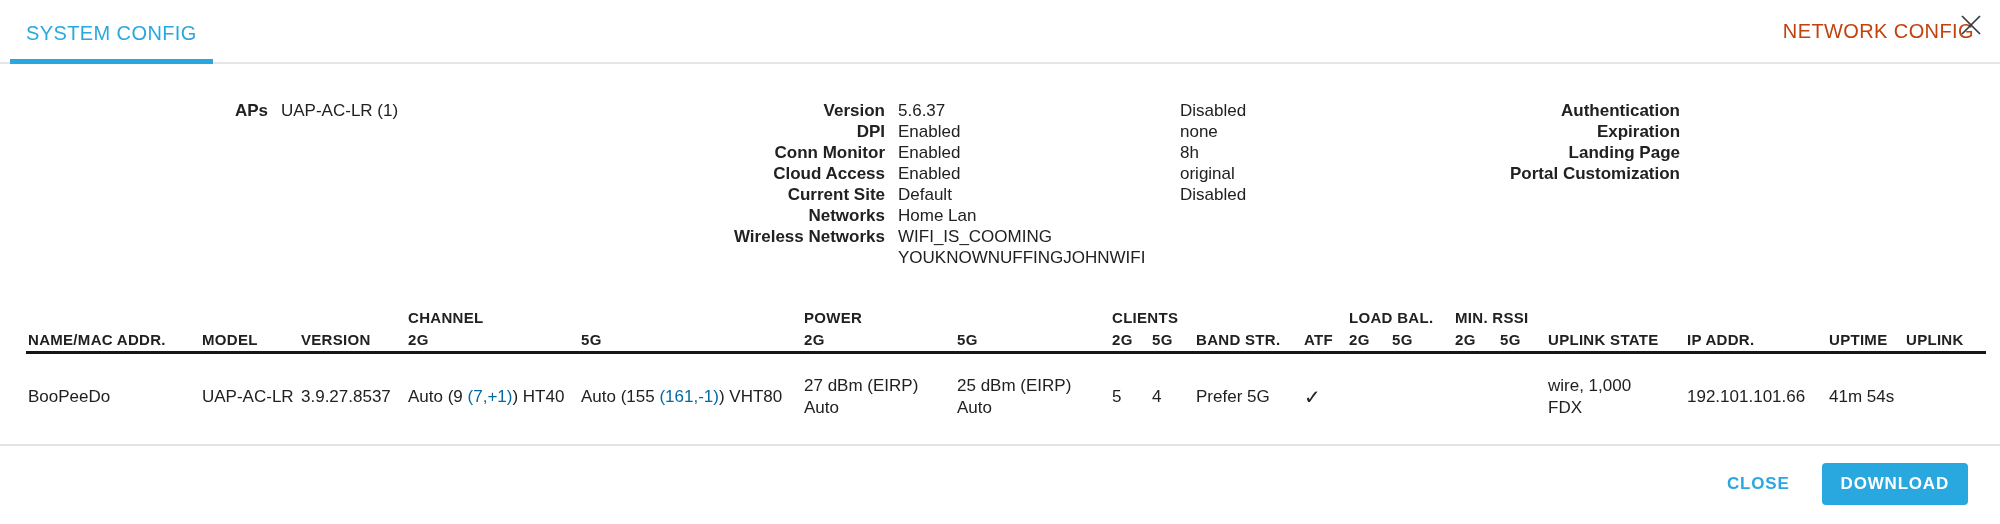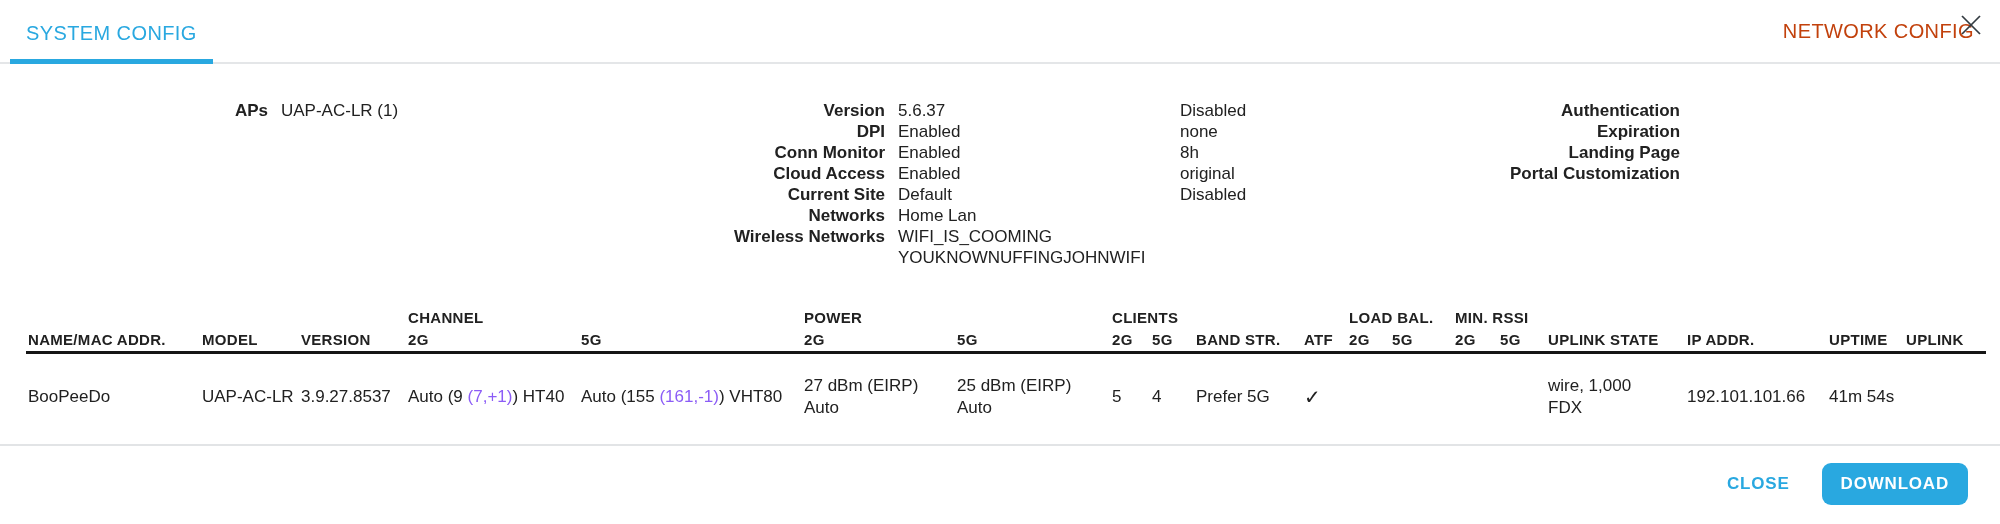--- a/index.html
+++ b/index.html
@@ -40,34 +40,34 @@
   .col-pw2g{width:153px}.col-pw5g{width:155px}
   .col-cl2g{width:40px}.col-cl5g{width:44px}
   .col-band{width:108px}.col-atf{width:45px}
   .col-lb2g{width:43px}.col-lb5g{width:63px}
   .col-rssi2g{width:45px}.col-rssi5g{width:48px}
   .col-upstate{width:139px}.col-ip{width:142px}.col-uptime{width:77px}.col-uplink{width:79px}
 
   .gsp-a{width:380px}.g-ch{width:396px}.g-pw{width:308px}.g-cl{width:84px}
   .gsp-b{width:153px}.g-lb{width:106px}.g-rssi{width:93px}
 
-  .muted { color:#8b5cf6; }
+  .muted { color:#0369a1; }
   .cell div { white-space:nowrap; }
   .cell { padding-right:6px; }
   .check { font-size:20px; }
 
   
   .footer-rule { position:absolute; top:444px; left:0; width:2000px; height:2px; background:#e2e4e6; }
   .footer { position:absolute; top:444px; left:0; right:0; bottom:0;
             display:flex; align-items:center; justify-content:flex-end; padding-right:32px; }
   .btn-text { color:#29a8e0; font-size:17px; font-weight:bold; letter-spacing:.8px;
               padding:10px 14px; margin-right:18px; cursor:pointer; background:none; border:none;
               font-family:"Liberation Sans", sans-serif; }
   .btn-primary { background:#29a8e0; color:#ffffff; font-size:17px; font-weight:bold; letter-spacing:.8px;
-                 border:none; border-radius:9px; padding:11px 19px; cursor:pointer;
+                 border:none; border-radius:4px; padding:11px 19px; cursor:pointer;
                  font-family:"Liberation Sans", sans-serif; }
 </style>
 </head>
 <body>
 
 <div class="screen">
 
   <div class="tabbar">
     <div class="tab active">SYSTEM CONFIG</div>
     <div class="tab">NETWORK CONFIG</div>

